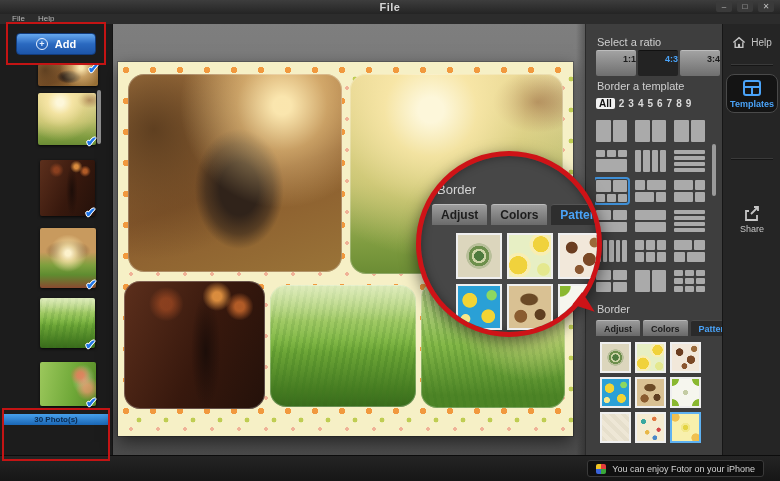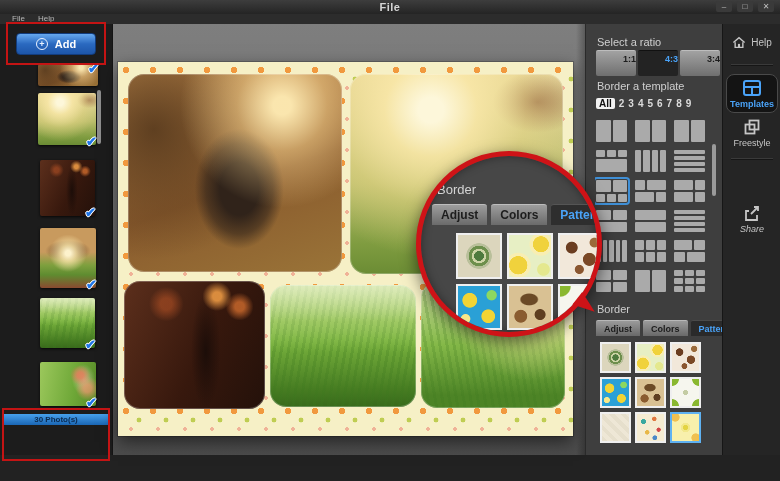--- a/index.html
+++ b/index.html
@@ -171,21 +171,21 @@
   .nav { position:absolute; left:722px; top:24px; width:58px; height:431px; background:#252525; border-left:1px solid #161616; }
   .nav-item { position:absolute; left:0; width:58px; display:flex; flex-direction:column; align-items:center; gap:2px;
     color:#c6c6c6; font-size:9px; }
   .nav-home { top:12px; flex-direction:row; justify-content:center; gap:5px; font-size:10px; }
   .nav-sep { position:absolute; left:8px; width:42px; height:1px; background:#3a3a3a; box-shadow:0 1px 0 #161616; }
   .sep1 { top:40px; } .sep2 { top:134px; }
   .nav-templates { top:50px; left:3px; width:52px; padding:4px 0 3px; background:#141414; border:1px solid #4a4a4a;
     border-radius:8px; color:#4aa3f8; font-weight:bold; }
   .nav-freestyle { top:94px; }
   .nav-saveas { top:144px; }
-  .nav-share { top:181px;font-style:italic; }
+  .nav-share { top:181px; }
   .nav-new { top:220px; }
   .nav svg { display:block; }
 
   
   .statusbar { position:absolute; left:0; top:455px; width:780px; height:26px;
     background:linear-gradient(#242424,#161616); border-top:1px solid #0c0c0c; }
   .promo { position:absolute; right:16px; top:4px; height:17px; padding:0 8px; display:flex; align-items:center; gap:6px;
     background:#101010; border:1px solid #3a3a3a; border-radius:3px; }
   .promo span.txt { font-size:9px; color:#d2d2d2; }
   .pinwheel { width:10px; height:10px; border-radius:2px;
@@ -499,31 +499,30 @@
     </div>
     <div class="nav-sep sep1"></div>
     <div class="nav-item nav-templates">
       <svg width="20" height="18" viewBox="0 0 20 18">
         <rect x="2" y="2" width="16" height="14" rx="2" fill="none" stroke="#4aa3f8" stroke-width="2"></rect>
         <line x1="2" y1="8" x2="18" y2="8" stroke="#4aa3f8" stroke-width="2"></line>
         <line x1="10" y1="8" x2="10" y2="16" stroke="#4aa3f8" stroke-width="2"></line>
       </svg>
       <span>Templates</span>
     </div>
-    <div class="nav-item nav-freestyle">
-      <svg width="18" height="18" viewBox="0 0 18 18">
-        <rect x="6.5" y="2.5" width="9" height="9" fill="none" stroke="#c6c6c6" stroke-width="1.8"></rect>
-        <rect x="2.5" y="6.5" width="9" height="9" fill="none" stroke="#c6c6c6" stroke-width="1.8"></rect>
-      </svg>
-      <span>Freestyle</span>
-    </div>
     <div class="nav-sep sep2"></div>
     <div class="nav-item nav-share">
       <svg width="18" height="17" viewBox="0 0 18 17">
         <path d="M6 6 H3 V15 H14 V10" fill="none" stroke="#c6c6c6" stroke-width="1.8"></path>
         <path d="M8 9 L15 2 M11 2 H15 V6" fill="none" stroke="#c6c6c6" stroke-width="1.8"></path>
       </svg>
       <span>Share</span>
     </div>
   </div>
 
+  <div class="statusbar">
+    <div class="promo">
+      <span class="pinwheel"></span>
+      <span class="txt">You can enjoy Fotor on your iPhone</span>
+    </div>
+  </div>
 
 </div>
 
 </body></html>

